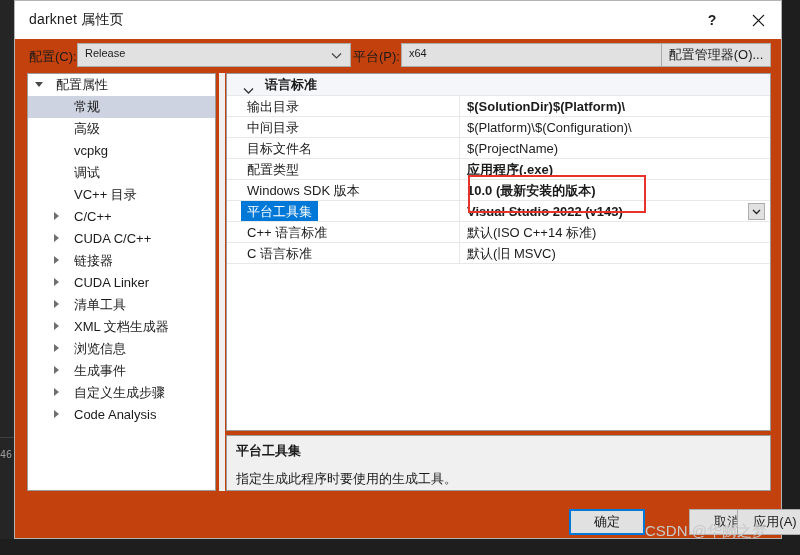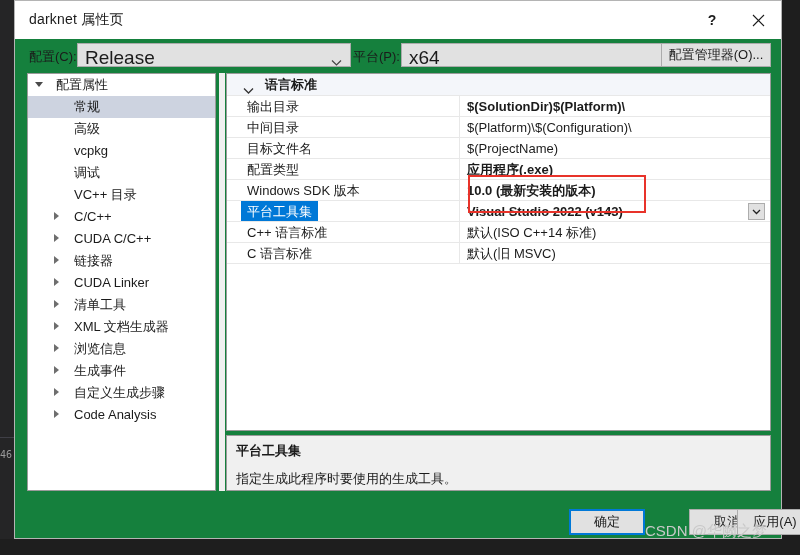--- a/index.html
+++ b/index.html
@@ -14,38 +14,38 @@
   #bg-strip{position:absolute;left:0;top:0;width:14px;height:555px;background:#252526;}
   #bg-sep{position:absolute;left:0;top:437px;width:14px;height:1px;background:#3f3f46;}
   #bg-num{position:absolute;left:0px;top:449px;width:14px;color:#9a9a9a;font-size:10px;
           font-family:"DejaVu Sans Mono","Liberation Mono",monospace;overflow:hidden;white-space:nowrap;}
   #bg-rightpad{position:absolute;left:782px;top:0;width:18px;height:555px;background:#1e1e1e;}
   #bg-bottom{position:absolute;left:0;top:539px;width:800px;height:16px;background:#1e1e1e;}
 
   
   #dialog{
     position:absolute;left:14px;top:0px;width:768px;height:539px;
-    background:#15803d;border:1px solid #b4b4b4;box-sizing:border-box;
+    background:#c2410c;border:1px solid #b4b4b4;box-sizing:border-box;
   }
   #titlebar{position:absolute;left:0;top:0;width:766px;height:38px;background:#ffffff;}
   #title-text{position:absolute;left:14px;top:10px;font-size:14px;color:#1b1b1b;letter-spacing:.2px;}
   .tb-btn{position:absolute;top:0;width:46px;height:38px;cursor:default;
           display:flex;align-items:center;justify-content:center;font-size:15px;color:#1b1b1b;}
   #tb-help{left:674px;font-weight:bold;font-size:14px;}
   #tb-close{left:720px;font-size:16px;}
   .tb-btn svg{display:block;}
 
   
   #cfgbar{position:absolute;left:0;top:38px;width:766px;height:34px;}
   .cfg-label{position:absolute;font-size:13px;color:#1b1b1b;top:9px;}
   #lab-cfg{left:14px;}
   #lab-plat{left:338px;}
   .combo{
     position:absolute;top:4px;height:24px;background:#e1e1e1;border:1px solid #ababab;
-    box-sizing:border-box;font-size:19px;color:#1b1b1b;
+    box-sizing:border-box;font-size:11px;color:#1b1b1b;
   }
   .combo .val{position:absolute;left:7px;top:3px;}
   .combo .chev{position:absolute;right:8px;top:6px;}
   #combo-cfg{left:62px;width:274px;}
   #combo-plat{left:386px;width:284px;}
   #btn-cfgmgr{
     position:absolute;left:646px;top:4px;width:110px;height:24px;
     background:#e1e1e1;border:1px solid #ababab;box-sizing:border-box;
     font-size:13px;color:#1b1b1b;display:flex;align-items:center;justify-content:center;
   }

